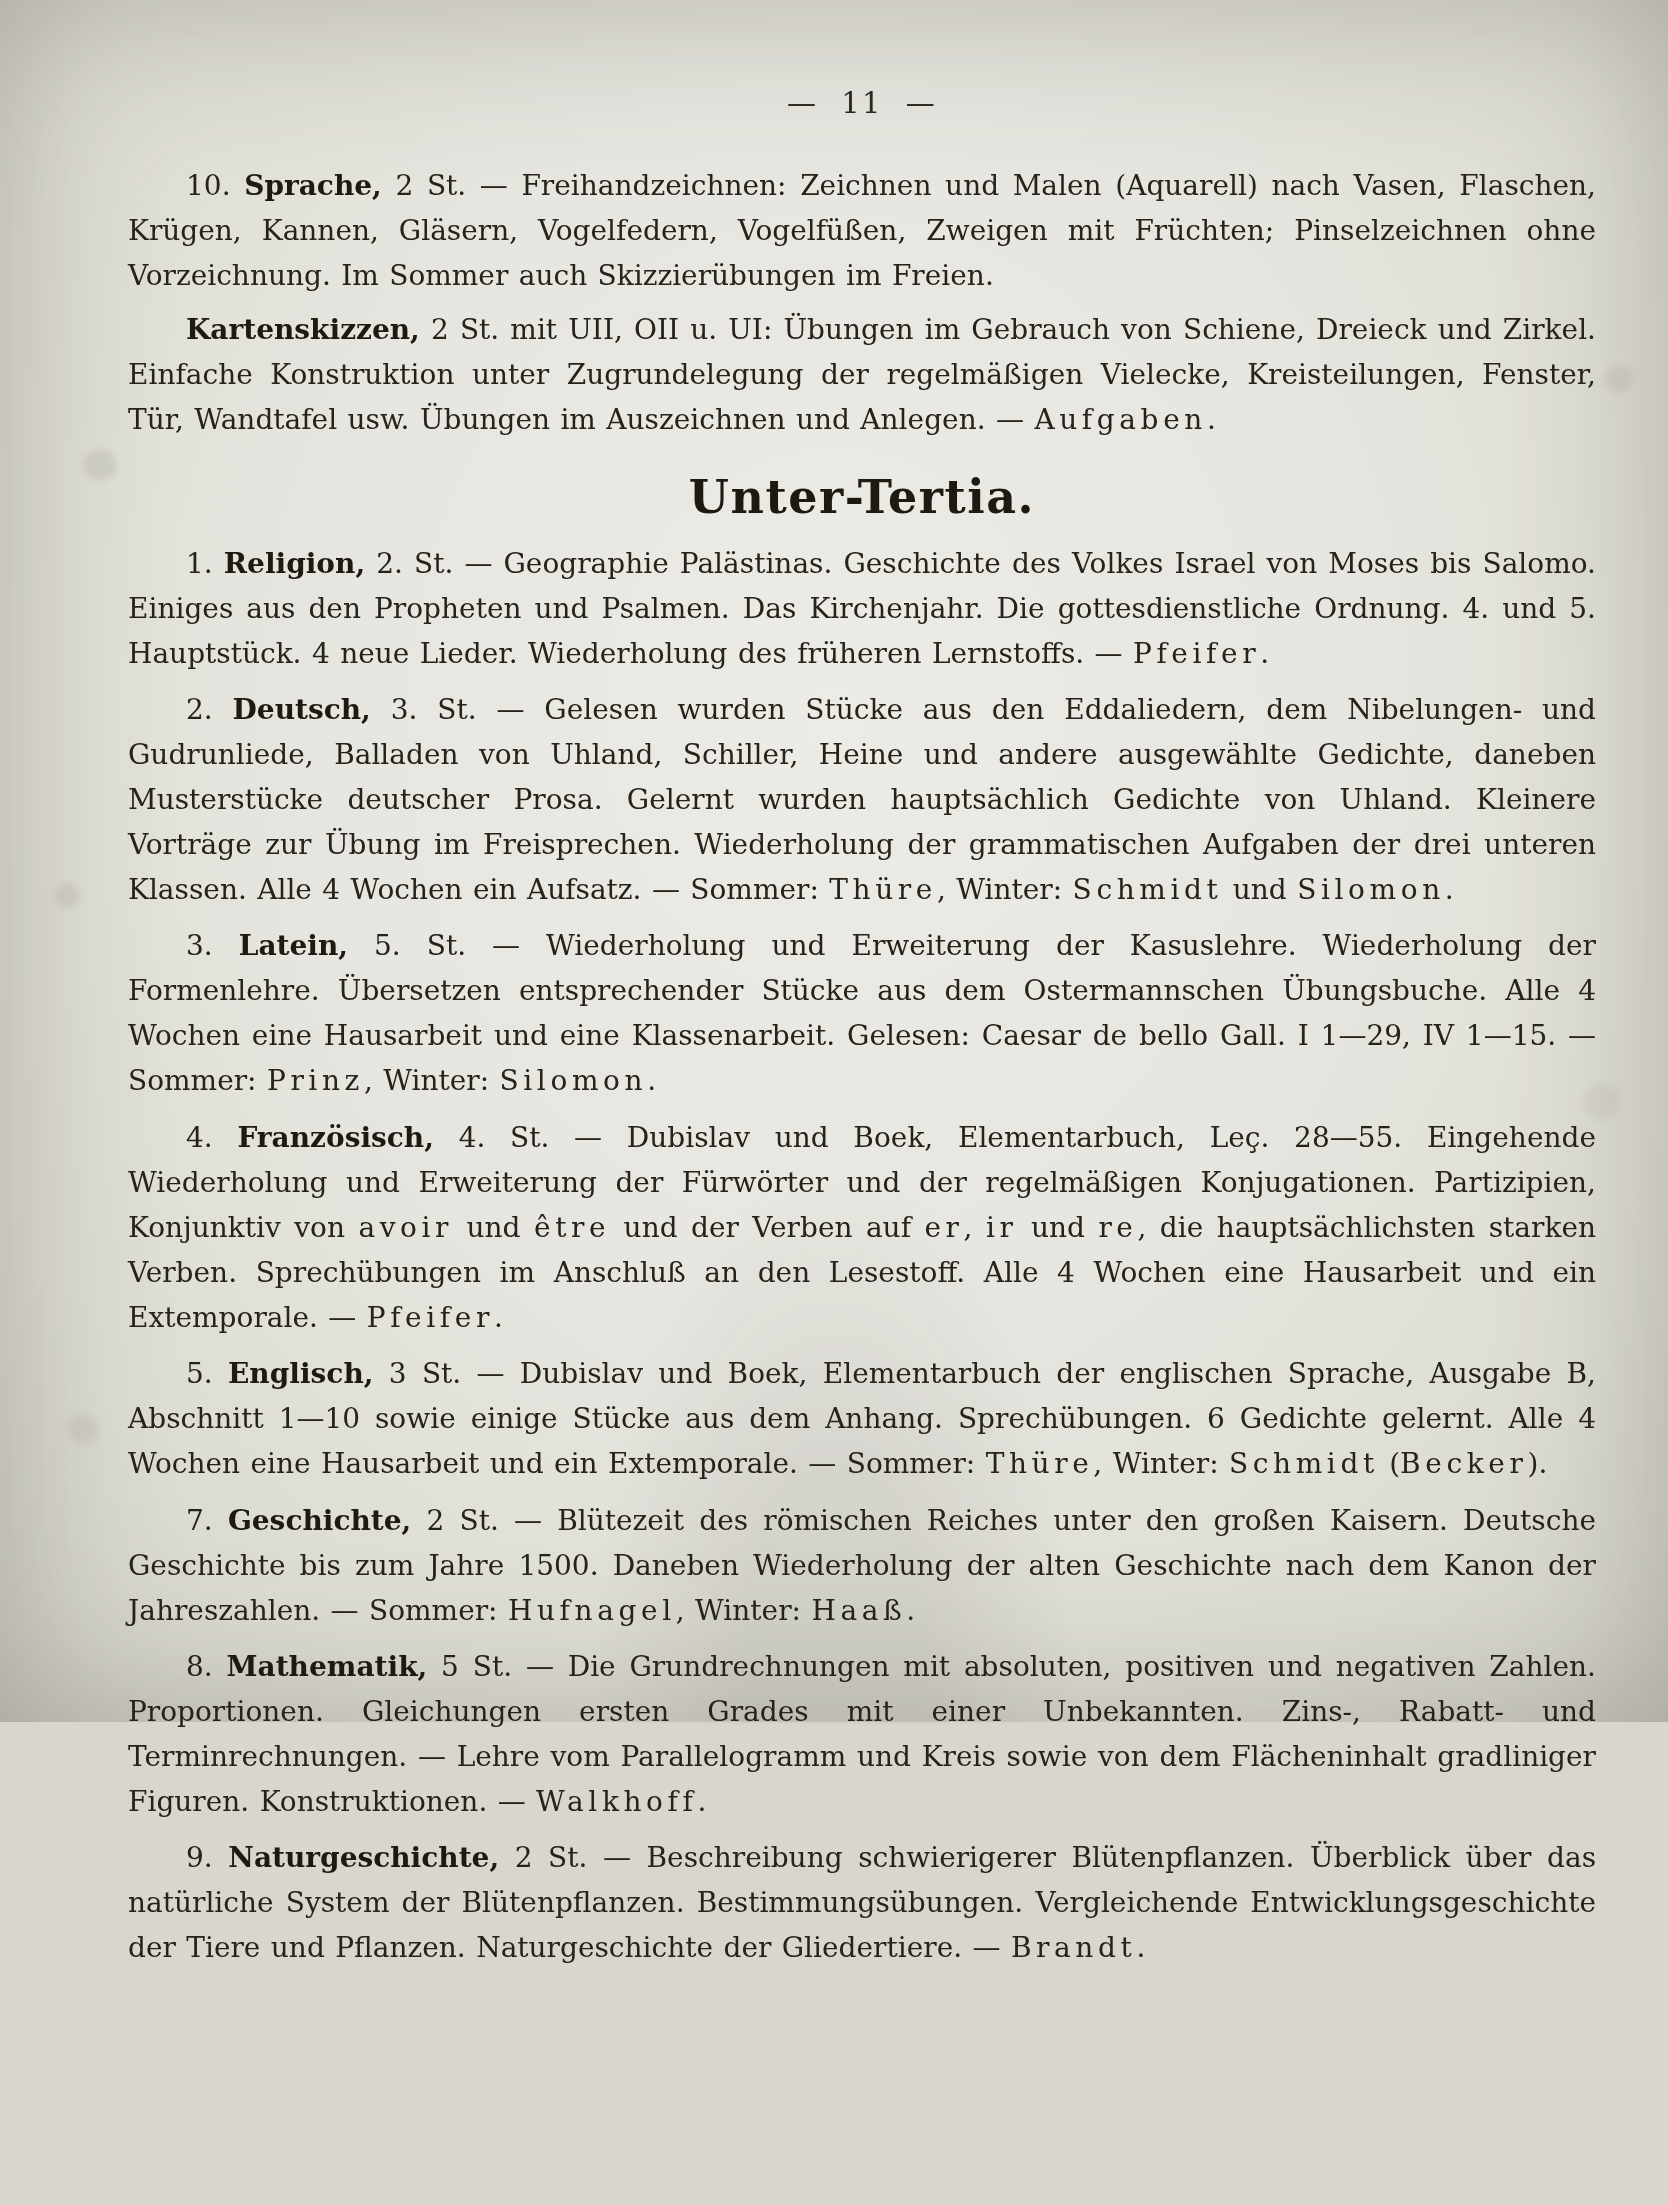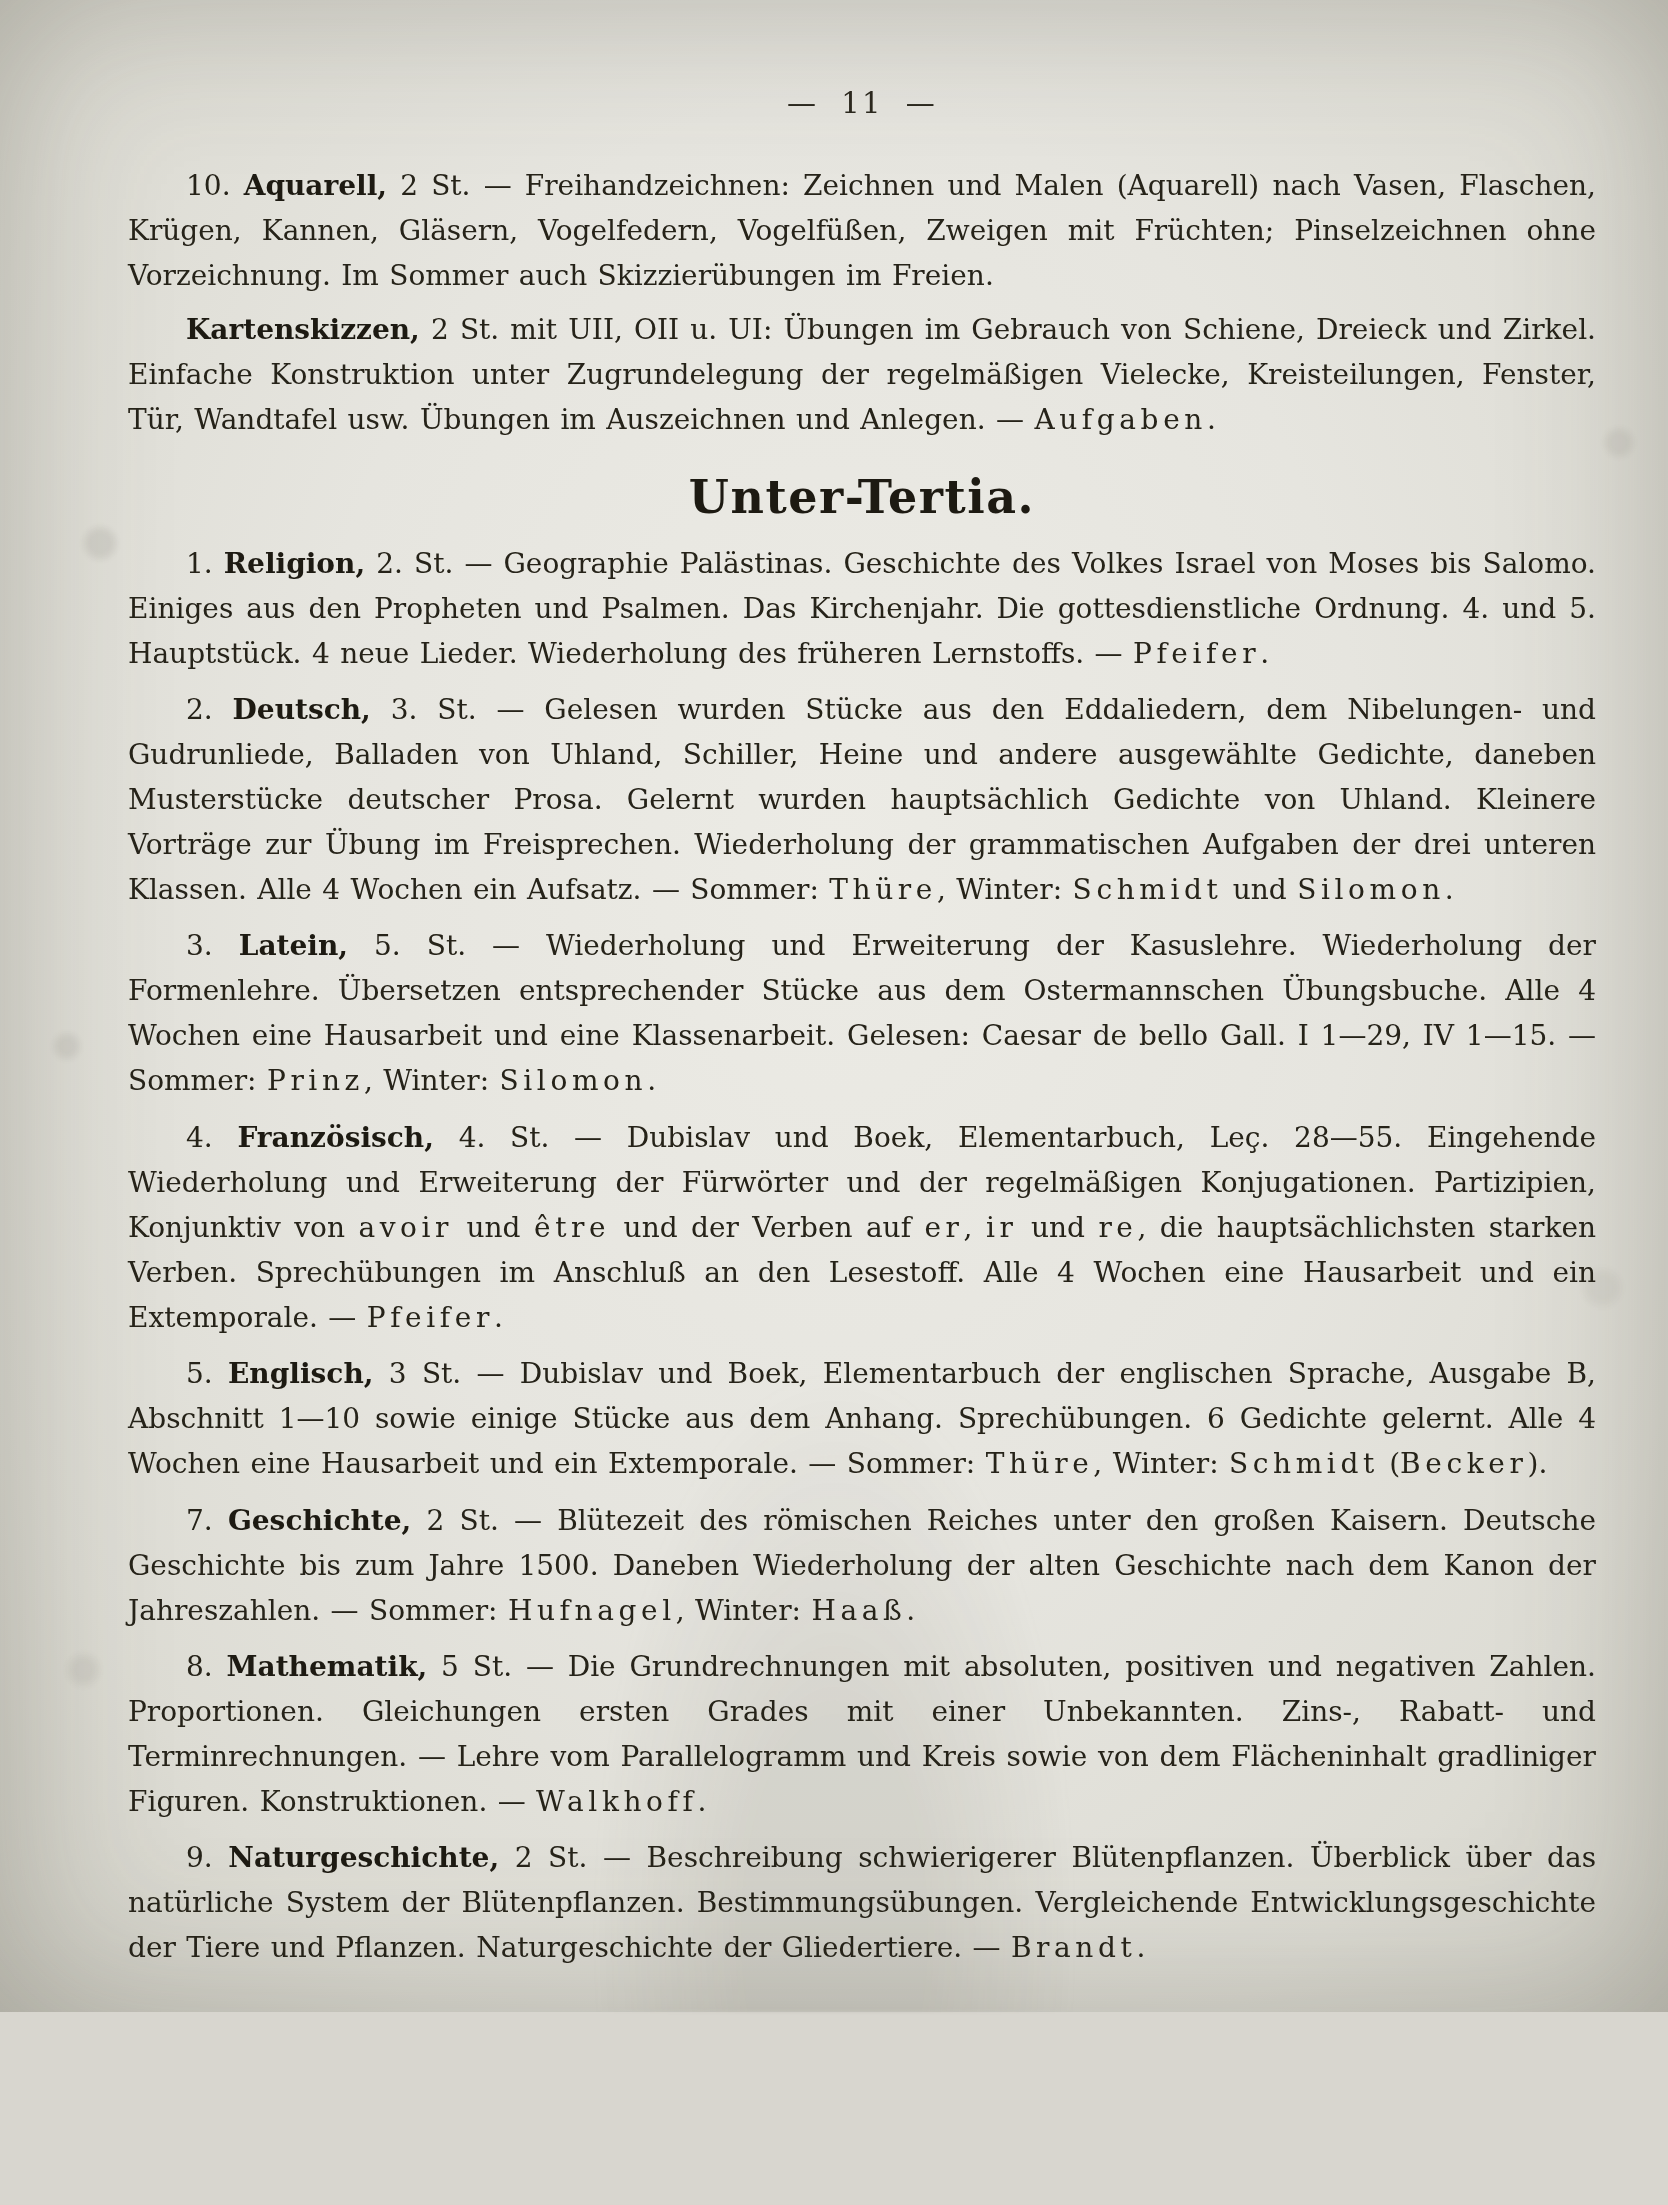--- a/index.html
+++ b/index.html
@@ -10,21 +10,21 @@
     width: 1669px;
     height: 2205px;
     overflow: hidden;
     background: #d8d6cf;
     font-family: "DejaVu Serif", "Liberation Serif", serif;
     color: #262319;
   }
   .page {
     position: relative;
     width: 1669px;
-    height: 2012px;
+    height: 1722px;
     box-sizing: border-box;
     padding: 85px 73px 0 128px;
     background: radial-gradient(ellipse at 50% 42%, #ecebe5 0%, #e6e5df 45%, #dddcd4 78%, #cfcec5 100%);
     box-shadow: inset 0 0 167px rgba(72, 68, 56, 0.30);
   }
   .texture {
     position: absolute;
     inset: 0;
     pointer-events: none;
     background:
@@ -82,21 +82,21 @@
   .ordinarius .seg.sp { letter-spacing: 3.8px; }
 </style>
 </head>
 <body>
 
 <div class="page">
   <div class="texture"></div>
   <div class="content">
     <div class="pageno">—  11  —</div>
     <div class="intro">
-        <p class="para"><span class="seg">10. </span><span class="seg b">Aquarell,</span><span class="seg"> 2 St. — Freihandzeichnen: Zeichnen und Malen (Aquarell) nach Vasen, Flaschen, Krügen, Kannen, Gläsern, Vogelfedern, Vogelfüßen, Zweigen mit Früchten; Pinselzeichnen ohne Vorzeichnung.  Im Sommer auch Skizzierübungen im Freien.</span></p>
+        <p class="para"><span class="seg">10. </span><span class="seg b">Sprache,</span><span class="seg"> 2 St. — Freihandzeichnen: Zeichnen und Malen (Aquarell) nach Vasen, Flaschen, Krügen, Kannen, Gläsern, Vogelfedern, Vogelfüßen, Zweigen mit Früchten; Pinselzeichnen ohne Vorzeichnung.  Im Sommer auch Skizzierübungen im Freien.</span></p>
         <p class="para"><span class="seg b">Kartenskizzen,</span><span class="seg"> 2 St. mit UII, OII u. UI: Übungen im Gebrauch von Schiene, Dreieck und Zirkel.  Einfache Konstruktion unter Zugrundelegung der regelmäßigen Vielecke, Kreisteilungen, Fenster, Tür, Wandtafel usw.  Übungen im Auszeichnen und Anlegen. — </span><span class="seg sp">Aufgaben</span><span class="seg">.</span></p>
       </div>
     <div class="section-title">Unter-Tertia.</div>
     <div class="subjects">
         <p class="para"><span class="seg">1. </span><span class="seg b">Religion,</span><span class="seg"> 2. St. — Geographie Palästinas.  Geschichte des Volkes Israel von Moses bis Salomo.  Einiges aus den Propheten und Psalmen.  Das Kirchenjahr.  Die gottesdienstliche Ordnung.  4. und 5. Hauptstück.  4 neue Lieder.  Wiederholung des früheren Lernstoffs. — </span><span class="seg sp">Pfeifer</span><span class="seg">.</span></p>
         <p class="para"><span class="seg">2. </span><span class="seg b">Deutsch,</span><span class="seg"> 3. St. — Gelesen wurden Stücke aus den Eddaliedern, dem Nibelungen- und Gudrunliede, Balladen von Uhland, Schiller, Heine und andere ausgewählte Gedichte, daneben Musterstücke deutscher Prosa.  Gelernt wurden hauptsächlich Gedichte von Uhland.  Kleinere Vorträge zur Übung im Freisprechen.  Wiederholung der grammatischen Aufgaben der drei unteren Klassen.  Alle 4 Wochen ein Aufsatz. — Sommer: </span><span class="seg sp">Thüre</span><span class="seg">, Winter: </span><span class="seg sp">Schmidt</span><span class="seg"> und </span><span class="seg sp">Silomon</span><span class="seg">.</span></p>
         <p class="para"><span class="seg">3. </span><span class="seg b">Latein,</span><span class="seg"> 5. St. — Wiederholung und Erweiterung der Kasuslehre.  Wiederholung der Formenlehre.  Übersetzen entsprechender Stücke aus dem Ostermannschen Übungsbuche.  Alle 4 Wochen eine Hausarbeit und eine Klassenarbeit.  Gelesen: Caesar de bello Gall. I 1—29, IV 1—15. — Sommer: </span><span class="seg sp">Prinz</span><span class="seg">, Winter: </span><span class="seg sp">Silomon</span><span class="seg">.</span></p>
         <p class="para"><span class="seg">4. </span><span class="seg b">Französisch,</span><span class="seg"> 4. St. — Dubislav und Boek, Elementarbuch, Leç. 28—55.  Eingehende Wiederholung und Erweiterung der Fürwörter und der regelmäßigen Konjugationen.  Partizipien, Konjunktiv von </span><span class="seg sp">avoir</span><span class="seg"> und </span><span class="seg sp">être</span><span class="seg"> und der Verben auf </span><span class="seg sp">er</span><span class="seg">, </span><span class="seg sp">ir</span><span class="seg"> und </span><span class="seg sp">re</span><span class="seg">, die hauptsächlichsten starken Verben.  Sprechübungen im Anschluß an den Lesestoff.  Alle 4 Wochen eine Hausarbeit und ein Extemporale. — </span><span class="seg sp">Pfeifer</span><span class="seg">.</span></p>
         <p class="para"><span class="seg">5. </span><span class="seg b">Englisch,</span><span class="seg"> 3 St. — Dubislav und Boek, Elementarbuch der englischen Sprache, Ausgabe B, Abschnitt 1—10 sowie einige Stücke aus dem Anhang.  Sprechübungen.  6 Gedichte gelernt.  Alle 4 Wochen eine Hausarbeit und ein Extemporale. — Sommer: </span><span class="seg sp">Thüre</span><span class="seg">, Winter: </span><span class="seg sp">Schmidt</span><span class="seg"> (</span><span class="seg sp">Becker</span><span class="seg">).</span></p>
         <p class="para"><span class="seg">7. </span><span class="seg b">Geschichte,</span><span class="seg"> 2 St. — Blütezeit des römischen Reiches unter den großen Kaisern.  Deutsche Geschichte bis zum Jahre 1500.  Daneben Wiederholung der alten Geschichte nach dem Kanon der Jahreszahlen. — Sommer: </span><span class="seg sp">Hufnagel</span><span class="seg">, Winter: </span><span class="seg sp">Haaß</span><span class="seg">.</span></p>

